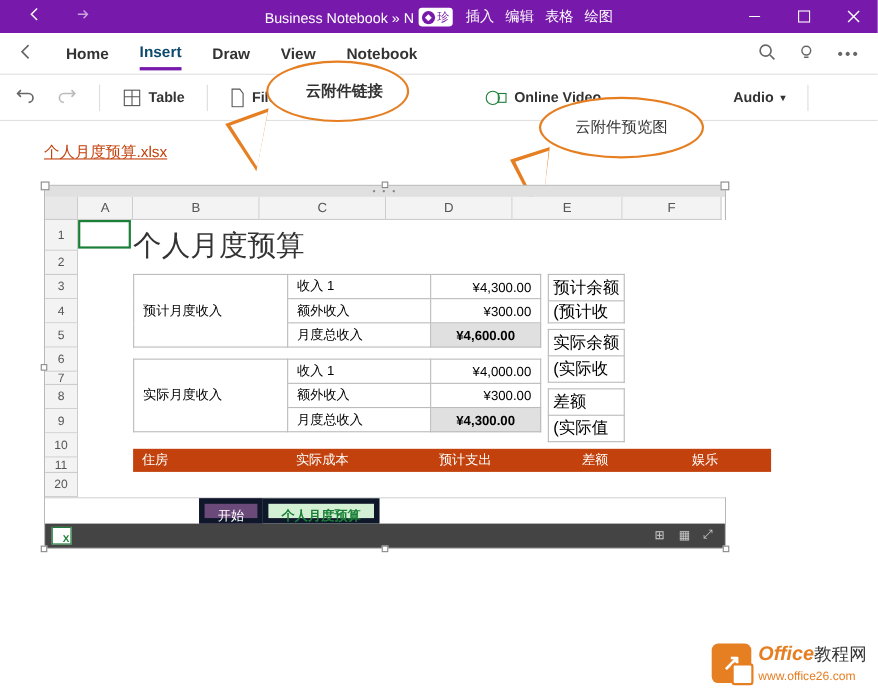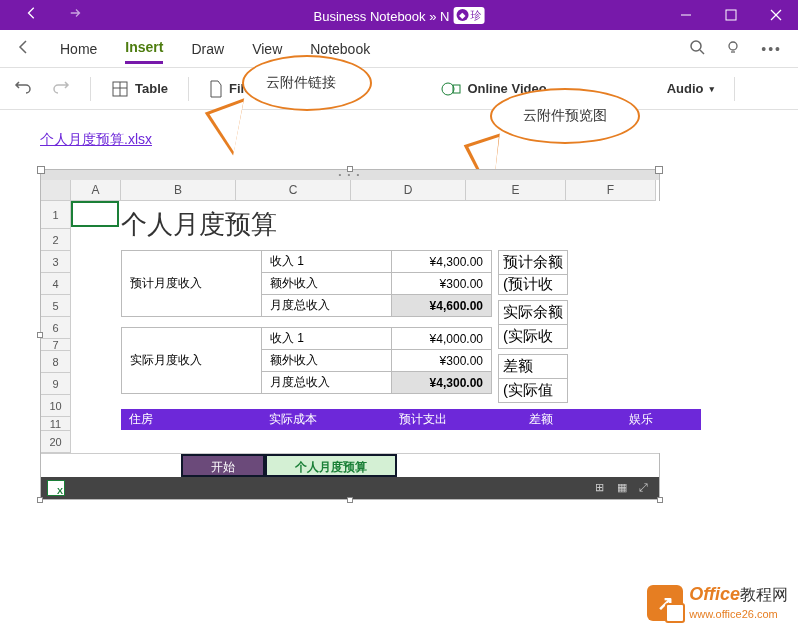--- a/index.html
+++ b/index.html
@@ -10,30 +10,30 @@
 .tb-nav svg { width: 14px; height: 14px; }
 .tb-title { position: absolute; left: 50%; transform: translateX(-50%); font-size: 13px; display: flex; align-items: flex-end; gap: 4px; }
 .gem-badge { background: #fff; color: #7719AA; border-radius: 3px; padding: 1px 3px; font-size: 11px; display: inline-flex; align-items: center; }
 .gem-circle { width: 12px; height: 12px; background: #7719AA; border-radius: 50%; display: inline-flex; align-items: center; justify-content: center; color: #fff; font-size: 8px; margin-right: 2px; }
 .tb-menu { display: flex; gap: 10px; font-size: 13px; margin-left: 8px; }
 .tb-sys { display: flex; margin-left: auto; }
 .tb-sys div { width: 45px; height: 30px; display: flex; align-items: center; justify-content: center; }
 
 .menubar { height: 38px; border-bottom: 1px solid #e0e0e0; display: flex; align-items: center; padding: 0 16px; gap: 28px; font-size: 14px; color: #333; position: relative; }
 .mb-back svg { width: 16px; height: 16px; }
-.mb-item { padding: 6px 0; }
-.mb-item.active { color: #4d7c0f; font-weight: 600; border-bottom: 3px solid #7719AA; }
+.mb-item { padding: 6px 0; font-weight: bold; }
+.mb-item.active { color: #0c4a6e; font-weight: 600; border-bottom: 3px solid #7719AA; }
 .mb-right { margin-left: auto; display: flex; gap: 20px; align-items: center; color: #666; }
 
 .ribbon { height: 42px; display: flex; align-items: center; padding: 0 14px; gap: 20px; font-size: 13px; color: #333; border-bottom: 1px solid #e0e0e0; }
 .rb-group { display: flex; align-items: center; gap: 6px; font-weight: bold; }
 .rb-sep { width: 1px; height: 24px; background: #ddd; }
 
 .page { padding: 20px 40px; position: relative; }
-.attach-link { color: #6d28d9; font-size: 14px; text-decoration: underline; }
+.attach-link { color: #c2410c; font-size: 14px; text-decoration: underline; }
 .embed-box { margin-top: 20px; border: 1px solid #b8b8b8; width: 620px; position: relative; }
 .embed-box::before, .embed-box::after { content: ''; position: absolute; width: 6px; height: 6px; border: 1px solid #888; background: #fff; }
 .embed-box::before { top: -4px; left: -4px; }
 .embed-box::after { top: -4px; right: -4px; }
 .handle-bl, .handle-br, .handle-mt, .handle-ml, .handle-mr, .handle-mb { position: absolute; width: 6px; height: 6px; border: 1px solid #888; background: #fff; }
 .handle-bl { bottom: -4px; left: -4px; } .handle-br { bottom: -4px; right: -4px; }
 .handle-mt { top: -4px; left: 50%; margin-left: -3px; } .handle-mb { bottom: -4px; left: 50%; margin-left: -3px; }
 .handle-ml { top: 50%; left: -4px; margin-top: -3px; } .handle-mr { top: 50%; right: -4px; margin-top: -3px; }
 
 .grip { height: 10px; background: #e0e0e0; text-align: center; color: #888; font-size: 8px; letter-spacing: 2px; line-height: 10px; }
@@ -44,35 +44,35 @@
 .xl-rows { display: flex; flex-direction: column; }
 .xl-rows div { border-bottom: 1px solid #ccc; border-right: 1px solid #ccc; text-align: center; font-size: 11px; color: #555; background: #f3f3f3; height: 22px; line-height: 22px; }
 .xl-rows div:first-child { height: 28px; line-height: 28px; }
 .xl-content { position: relative; background: #fff; }
 .sel-cell { position: absolute; top: 0; left: 0; width: 48px; height: 26px; border: 2px solid #1a7f37; }
 .big-title { font-size: 26px; font-weight: 300; color: #333; margin: 6px 0 0 50px; }
 .data-tbl { margin-left: 50px; margin-top: 8px; font-size: 12px; }
 .data-tbl table { border-collapse: collapse; }
 .data-tbl td { border: 1px solid #bbb; padding: 2px 8px; height: 18px; }
 .td-label { width: 140px; } .td-cat { width: 130px; } .td-val { width: 100px; text-align: right; }
-.td-total { background: #e0e0e0; font-weight: bold; }
+.td-total { background: #e0e0e0; font-weight: bold; text-align: center; }
 .side-info { font-size: 11px; margin-left: 6px; display: inline-block; vertical-align: top; }
-.dark-row { background: #6d28d9; color: #fff; display: grid; grid-template-columns: 140px 130px 130px 100px 80px; font-size: 12px; margin-left: 50px; margin-top: 6px; }
+.dark-row { background: #c2410c; color: #fff; display: grid; grid-template-columns: 140px 130px 130px 100px 80px; font-size: 12px; margin-left: 50px; margin-top: 6px; }
 .dark-row div { padding: 2px 8px; }
 .xl-tabs { display: flex; background: #fff; border-top: 1px solid #ccc; height: 24px; align-items: stretch; font-size: 12px; padding-left: 140px; }
-.xl-tab { padding: 3px 28px; border: 2px solid #0f172a; background: #6b4a7a; color: #fff; }
+.xl-tab { padding: 3px 12px; border: 5px solid #0f172a; background: #6b4a7a; color: #fff; }
 .xl-tab.active { background: #d4f0d4; color: #1a7f37; font-weight: bold; }
 .xl-status { height: 22px; background: #444; display: flex; align-items: center; padding: 0 6px; justify-content: space-between; }
 .xl-status-left { width: 18px; height: 16px; background: #fff; border: 1px solid #1a7f37; position: relative; }
 .xl-status-left::after { content: 'X'; position: absolute; right: 1px; bottom: -1px; color: #1a7f37; font-size: 9px; font-weight: bold; }
 .xl-status-right { display: flex; gap: 8px; }
 .xl-status-right div { width: 14px; height: 14px; color: #ccc; font-size: 11px; }
 
 .callout { position: absolute; background: #fff; border: 2px solid #e67e22; border-radius: 50%; padding: 14px 22px; font-size: 14px; color: #333; z-index: 10; }
-.callout1 { top: 55px; left: 242px; width: 130px; height: 56px; display: flex; align-items: center; justify-content: flex-start; }
+.callout1 { top: 55px; left: 242px; width: 130px; height: 56px; display: flex; align-items: center; justify-content: flex-end; font-weight: bold; }
 .callout2 { top: 88px; left: 490px; width: 150px; height: 56px; display: flex; align-items: center; justify-content: center; }
 .tail { position: absolute; width: 0; height: 0; }
 .tail1 { top: 104px; left: 212px; border-left: 12px solid transparent; border-right: 30px solid transparent; border-top: 50px solid #e67e22; transform: rotate(-20deg); }
 .tail1::after { content: ''; position: absolute; top: -47px; left: -8px; border-left: 10px solid transparent; border-right: 26px solid transparent; border-top: 44px solid #fff; }
 .tail2 { top: 138px; left: 472px; border-left: 10px solid transparent; border-right: 28px solid transparent; border-top: 60px solid #e67e22; transform: rotate(-18deg); }
 .tail2::after { content: ''; position: absolute; top: -57px; left: -6px; border-left: 8px solid transparent; border-right: 24px solid transparent; border-top: 54px solid #fff; }
 
 .watermark { position: absolute; right: 10px; bottom: 10px; display: flex; align-items: center; gap: 6px; font-size: 13px; }
 .wm-icon { width: 36px; height: 36px; background: #e67e22; border-radius: 6px; display: flex; align-items: center; justify-content: center; color: #fff; font-size: 20px; font-weight: bold; position: relative; }
 .wm-icon::after { content: ''; position: absolute; right: -2px; bottom: -2px; width: 16px; height: 16px; background: #fff; border: 2px solid #e67e22; border-radius: 3px; }
@@ -90,20 +90,26 @@
     <span><svg viewBox="0 0 16 16" fill="none" stroke="#c9a3e0" stroke-width="1.5">
           <path d="M2 8 L12 8 M8 4 L12 8 L8 12"></path>
         </svg></span>
   </div>
   <div class="tb-title">
     <span>Business Notebook » N</span>
     <span class="gem-badge">
         <span class="gem-circle">◆</span>
         <span>珍</span>
       </span>
+    <span class="tb-menu">
+      <span>插入</span>
+      <span>编辑</span>
+      <span>表格</span>
+      <span>绘图</span>
+    </span>
   </div>
   <div class="tb-sys">
     <div>
         <svg width="12" height="12" stroke="#fff">
           <line x1="1" y1="6" x2="11" y2="6"></line>
         </svg>
       </div>
     <div>
         <svg width="12" height="12" fill="none" stroke="#fff">
           <rect x="1" y="1" width="10" height="10"></rect>

